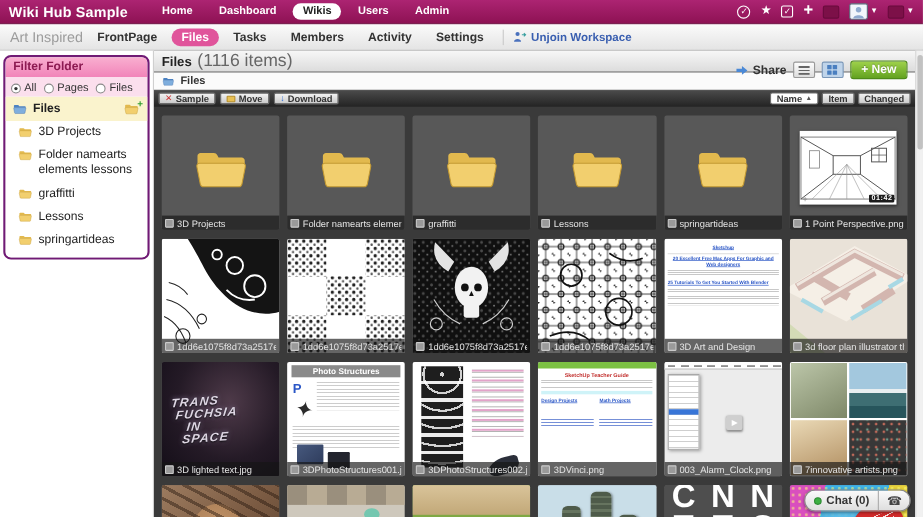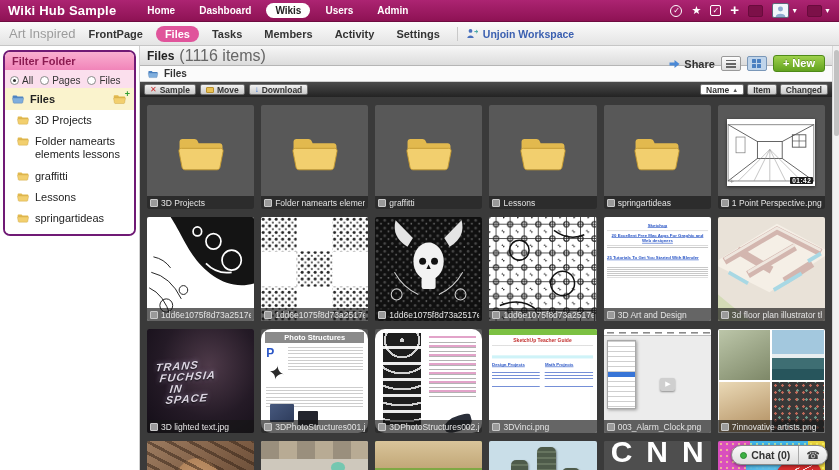--- a/index.html
+++ b/index.html
@@ -131,21 +131,21 @@
   
   .space{position:absolute;inset:0;background:radial-gradient(ellipse at 58% 35%,#4E3A49 0%,#241A26 55%,#130D17 100%);
       display:flex;flex-direction:column;justify-content:center;padding-left:9px;}
   .space span{font-size:11px;font-weight:bold;font-style:italic;color:#DDD6E3;line-height:.98;
       letter-spacing:1px;text-shadow:0 1px 2px #000,0 0 5px #907f9e;transform:skewX(-10deg) rotate(-4deg);}
   .space span:nth-child(2){margin-left:4px;}
   .space span:nth-child(3){margin-left:14px;}
   .space span:nth-child(4){margin-left:10px;}
 
   
-  .doc{position:absolute;inset:0;background:#fff;border-radius:10px;}
+  .doc{position:absolute;inset:0;background:#fff;}
   .ps-head{margin:3px 4px 2px;background:#8A8A8A;color:#fff;font-weight:bold;font-size:7.5px;text-align:center;padding:1px 0;}
   .ps-body{position:absolute;left:5px;right:5px;top:18px;bottom:3px;}
   .dropcap{float:left;color:#2A56C6;font-size:12px;font-weight:bold;margin-right:2px;line-height:1;}
   .pstar{position:absolute;left:2px;top:16px;font-size:20px;color:#2b2b2b;transform:rotate(12deg);line-height:1;}
   .img{position:absolute;border-radius:1px;}
   .img.blue{left:4px;bottom:8px;width:24px;height:18px;background:linear-gradient(140deg,#47597E,#2E3C5C);}
   .img.dark{left:32px;bottom:4px;width:20px;height:15px;background:#23252E;}
   .ps-l1{position:absolute;left:22px;right:0;top:0;height:26px;background:repeating-linear-gradient(#9a9a9a 0 1px,transparent 1px 3.2px);opacity:.5;}
   .ps-l2{position:absolute;left:0;right:0;top:40px;height:22px;background:repeating-linear-gradient(#9a9a9a 0 1px,transparent 1px 3.2px);opacity:.5;}
 

